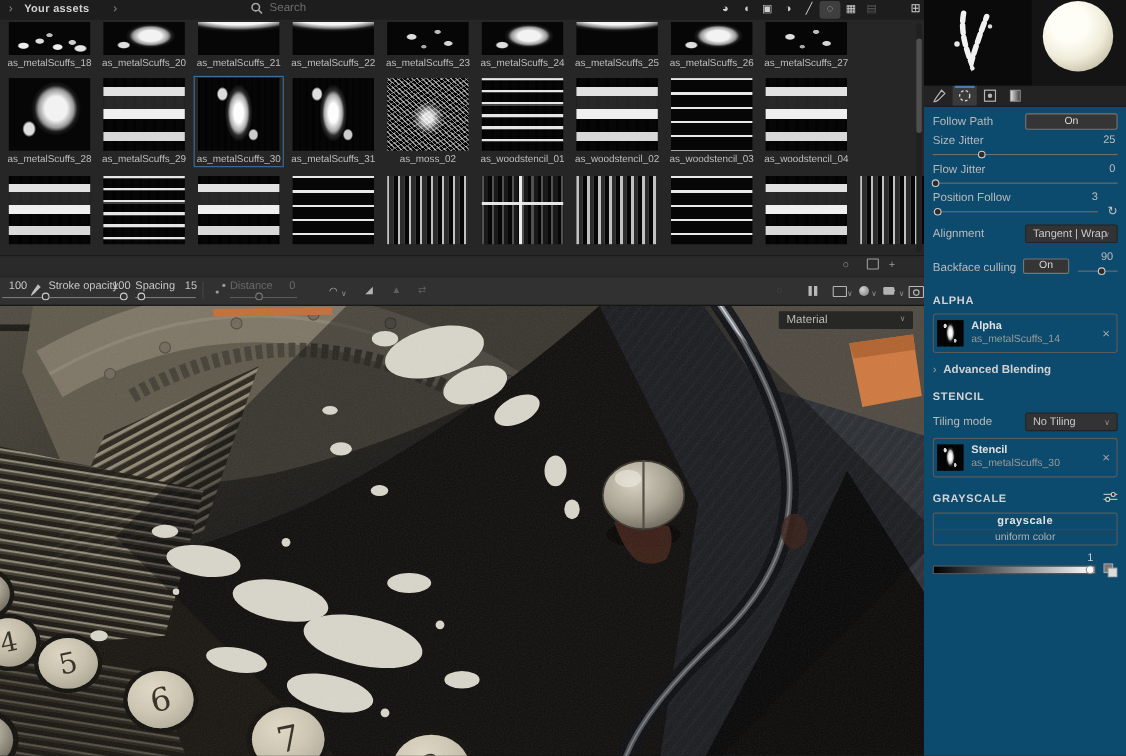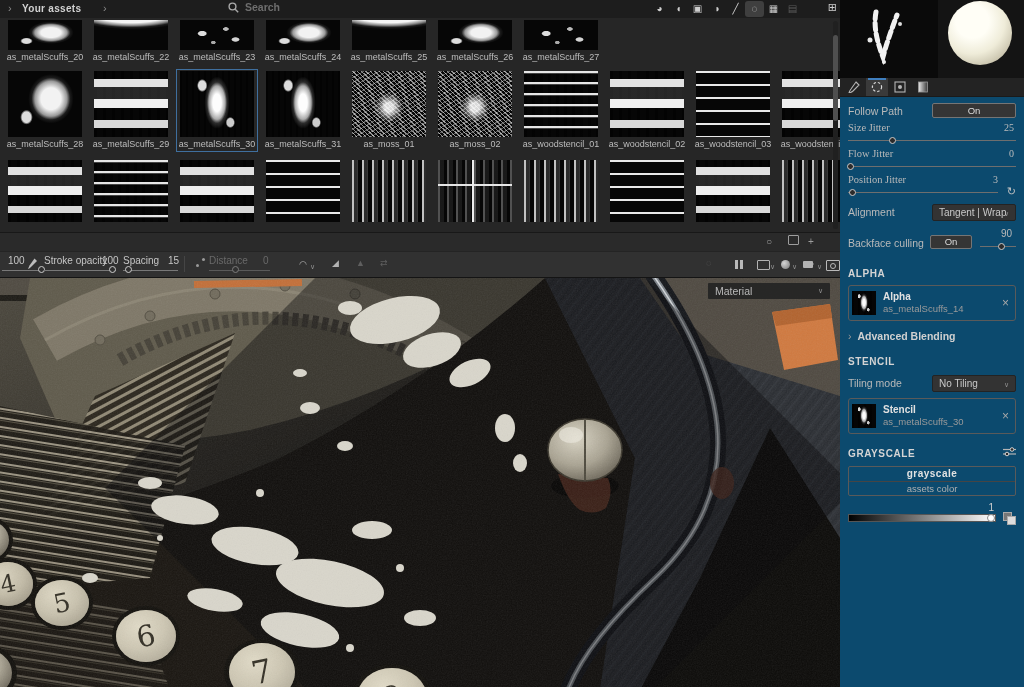--- a/index.html
+++ b/index.html
@@ -7,21 +7,21 @@
   .app{display:flex;width:1024px;height:687px;}
   .left-col{width:840px;display:flex;flex-direction:column;}
   .rpanel{width:184px;background:#0c4a6e;display:flex;flex-direction:column;}
 
   
   .topbar{height:18px;background:#1d1d1d;position:relative;color:#c9c9c9;font-size:11px;flex:none;}
   .crumb-chev{position:absolute;top:2px;color:#8a8a8a;font-size:11px;}
   .crumb-title{position:absolute;left:22px;top:2.5px;font-weight:bold;font-size:10px;letter-spacing:.3px;color:#d2d2d2;}
   .search-wrap{position:absolute;left:228px;top:1px;display:flex;align-items:center;gap:6px;}
   .search-icon svg{display:block;}
-  .search-ph{color:#6e6e6e;font-size:10.5px;font-weight:bold;}
+  .search-ph{color:#6e6e6e;font-size:10.5px;}
   .filter-icons{position:absolute;left:650px;top:0;height:18px;display:flex;align-items:center;}
   .ficon{width:19px;height:16px;text-align:center;line-height:16px;font-size:10px;color:#cfcfcf;border-radius:3px;}
   .ficon.dim{color:#5d5d5d;}
   .ficon.active{background:#3f3f3f;}
   .grid-icon{position:absolute;right:3px;top:1px;font-size:11px;color:#cfcfcf;}
 
   
   .assets{height:214px;background:#262626;position:relative;overflow:hidden;padding:0 0 0 4px;flex:none;border-bottom:1px solid #181818;}
   .arow{display:flex;gap:4px;align-items:flex-start;}
   .aitem{width:78px;flex:none;padding:1px;border:1px solid transparent;}
@@ -89,21 +89,21 @@
     background:radial-gradient(circle at 38% 32%,#fffef6 0 28%,#efecd9 55%,#b9b29a 88%,#8d876f 100%);}
   .rtabs{height:18px;background:#232323;display:flex;padding-left:3px;gap:1px;flex:none;border-bottom:1px solid #1a1a1a;}
   .rtab{width:22px;height:18px;display:flex;align-items:center;justify-content:center;position:relative;}
   .rtab.active{background:#3a3a3a;}
   .rtab.active:before{content:"";position:absolute;left:2px;right:2px;top:0;height:2px;background:#3f7fbf;}
   .rbody{padding:0 8px;font-size:10.5px;color:#b9b9b9;position:relative;}
   .rrow{position:relative;height:16px;margin-top:6px;}
   .rlabel{position:absolute;left:0;top:2px;font-size:10.5px;color:#b9b9b9;white-space:nowrap;}
   .btn{position:absolute;border:1px solid #757575;border-radius:2px;background:#353535;color:#dcdcdc;font-size:9.5px;text-align:center;box-sizing:border-box;}
   .btn.wide{left:84px;right:0;top:0;height:15px;line-height:13px;}
-  .param{position:relative;height:24px;margin-top:2px;font-family:Liberation Serif, serif;}
+  .param{position:relative;height:24px;margin-top:2px;}
   .pl{position:absolute;left:0;top:1px;}
   .pv{position:absolute;right:2px;top:1px;font-size:10px;color:#bdbdbd;}
   .ptrack{position:absolute;left:0;right:0;top:16px;height:8px;}
   .ptrack:before{content:"";position:absolute;left:0;right:0;top:3px;height:1px;background:#6e6e6e;}
   .ptrack .knob{position:absolute;top:0;width:7px;height:7px;border:1px solid #c9c9c9;border-radius:50%;background:#2b2b2b;box-sizing:border-box;}
   .dice{position:absolute;right:0;top:12px;color:#c2c2c2;font-size:11px;}
   .param.pj .ptrack{right:18px;}
   .ddrow{position:relative;height:18px;margin-top:7px;}
   .dd{position:absolute;left:84px;right:0;top:0;height:17px;background:#333;border:1px solid #232323;border-radius:2px;
     color:#c9c9c9;font-size:10px;line-height:15px;padding:0 6px;box-sizing:border-box;white-space:nowrap;overflow:hidden;}
@@ -162,22 +162,30 @@
         <span class="ficon">▦</span>
         <span class="ficon dim">▤</span>
       </span>
       <span class="grid-icon">⊞</span>
     </div>
 
     <div class="assets">
       <div>
           <div class="arow row0">
             <div class="aitem">
+              <div class="thumb p-speckle"></div>
+              <div class="alabel">as_metalScuffs_18</div>
+            </div>
+            <div class="aitem">
               <div class="thumb p-blob"></div>
               <div class="alabel">as_metalScuffs_20</div>
+            </div>
+            <div class="aitem">
+              <div class="thumb p-topband"></div>
+              <div class="alabel">as_metalScuffs_21</div>
             </div>
             <div class="aitem">
               <div class="thumb p-topband"></div>
               <div class="alabel">as_metalScuffs_22</div>
             </div>
             <div class="aitem">
               <div class="thumb p-scatter"></div>
               <div class="alabel">as_metalScuffs_23</div>
             </div>
             <div class="aitem">
@@ -206,24 +214,20 @@
               <div class="thumb p-bars"></div>
               <div class="alabel">as_metalScuffs_29</div>
             </div>
             <div class="aitem selected">
               <div class="thumb p-vscatter"></div>
               <div class="alabel">as_metalScuffs_30</div>
             </div>
             <div class="aitem">
               <div class="thumb p-vscatter"></div>
               <div class="alabel">as_metalScuffs_31</div>
-            </div>
-            <div class="aitem">
-              <div class="thumb p-moss"></div>
-              <div class="alabel">as_moss_01</div>
             </div>
             <div class="aitem">
               <div class="thumb p-moss"></div>
               <div class="alabel">as_moss_02</div>
             </div>
             <div class="aitem">
               <div class="thumb p-hstreaks"></div>
               <div class="alabel">as_woodstencil_01</div>
             </div>
             <div class="aitem">
@@ -544,21 +548,21 @@
           </span>
       </div>
       <div class="param">
         <span class="pl">Flow Jitter</span>
         <span class="pv">0</span>
         <span class="ptrack">
             <span class="knob" style="left: calc(2% - 4px);"></span>
           </span>
       </div>
       <div class="param pj">
-        <span class="pl">Position Jitter</span>
+        <span class="pl">Position Follow</span>
         <span class="pv" style="right:18px">3</span>
         <span class="dice">↻</span>
         <span class="ptrack">
             <span class="knob" style="left: calc(3% - 4px);"></span>
           </span>
       </div>
 
       <div class="ddrow">
         <span class="rlabel">Alignment</span>
         <span class="dd">
@@ -617,21 +621,21 @@
           <svg width="13" height="10" viewBox="0 0 13 10">
               <line x1="0" y1="2.5" x2="13" y2="2.5" stroke="#b5b5b5" stroke-width="1.2"></line>
               <line x1="0" y1="7" x2="13" y2="7" stroke="#b5b5b5" stroke-width="1.2"></line>
               <circle cx="9" cy="2.5" r="1.8" fill="#2b2b2b" stroke="#d0d0d0" stroke-width="1"></circle>
               <circle cx="4" cy="7" r="1.8" fill="#2b2b2b" stroke="#d0d0d0" stroke-width="1"></circle>
             </svg>
         </span>
       </div>
       <div class="gbox">
         <div class="g1">grayscale</div>
-        <div class="g2">assets color</div>
+        <div class="g2">uniform color</div>
       </div>
       <div class="gradrow">
         <span class="gval">1</span>
         <span class="gradbar">
             <span class="knob" style="left: calc(97% - 4px);"></span>
           </span>
         <span class="gpick">
           <svg width="13" height="13" viewBox="0 0 13 13">
               <rect x="0.5" y="0.5" width="8" height="8" fill="#777" stroke="#aaa"></rect>
               <rect x="4.5" y="4.5" width="8" height="8" fill="#ddd" stroke="#aaa"></rect>

